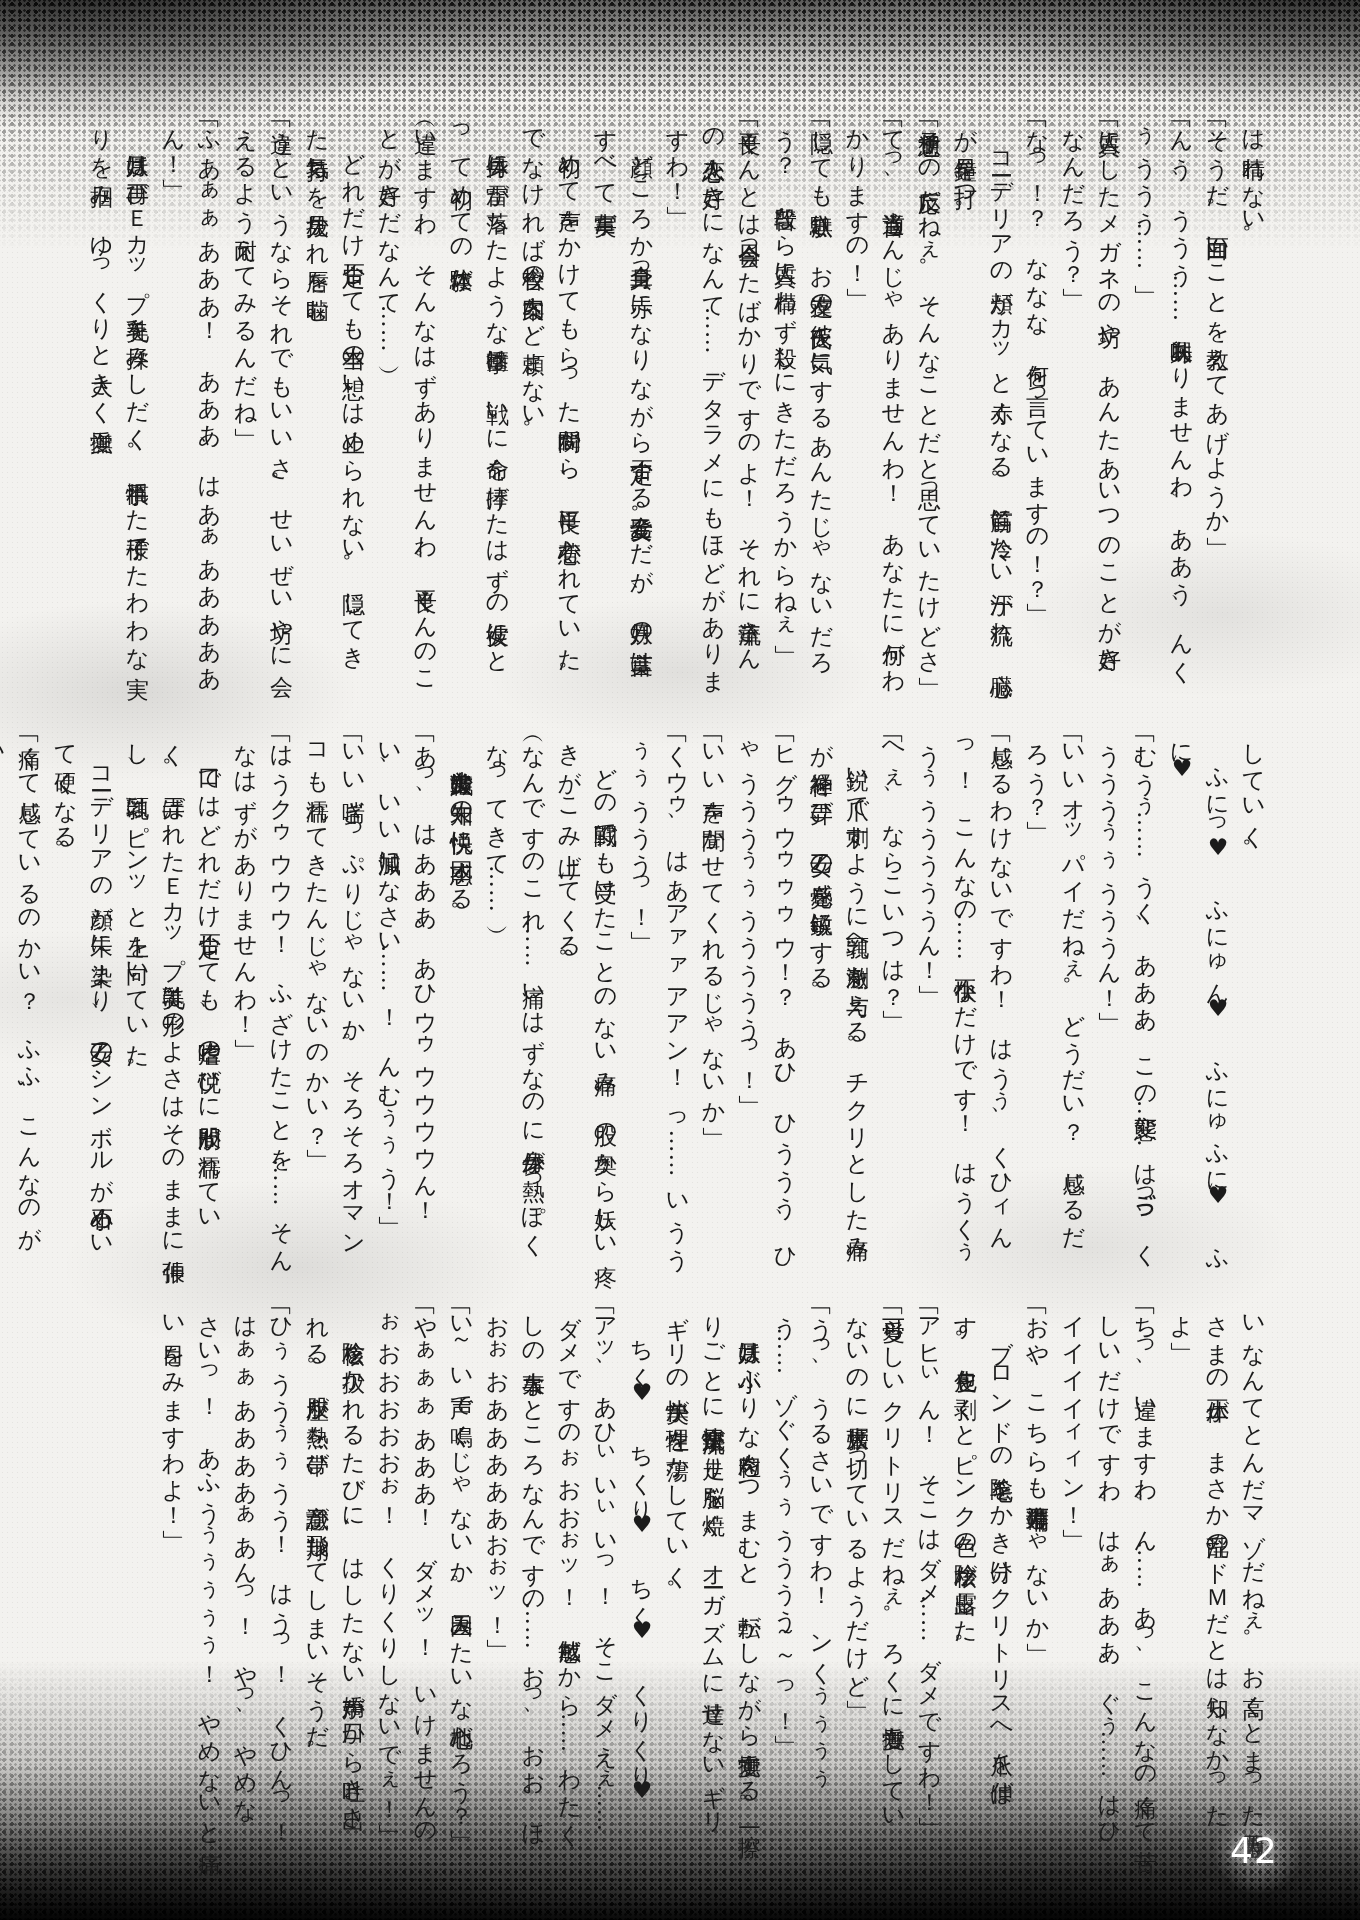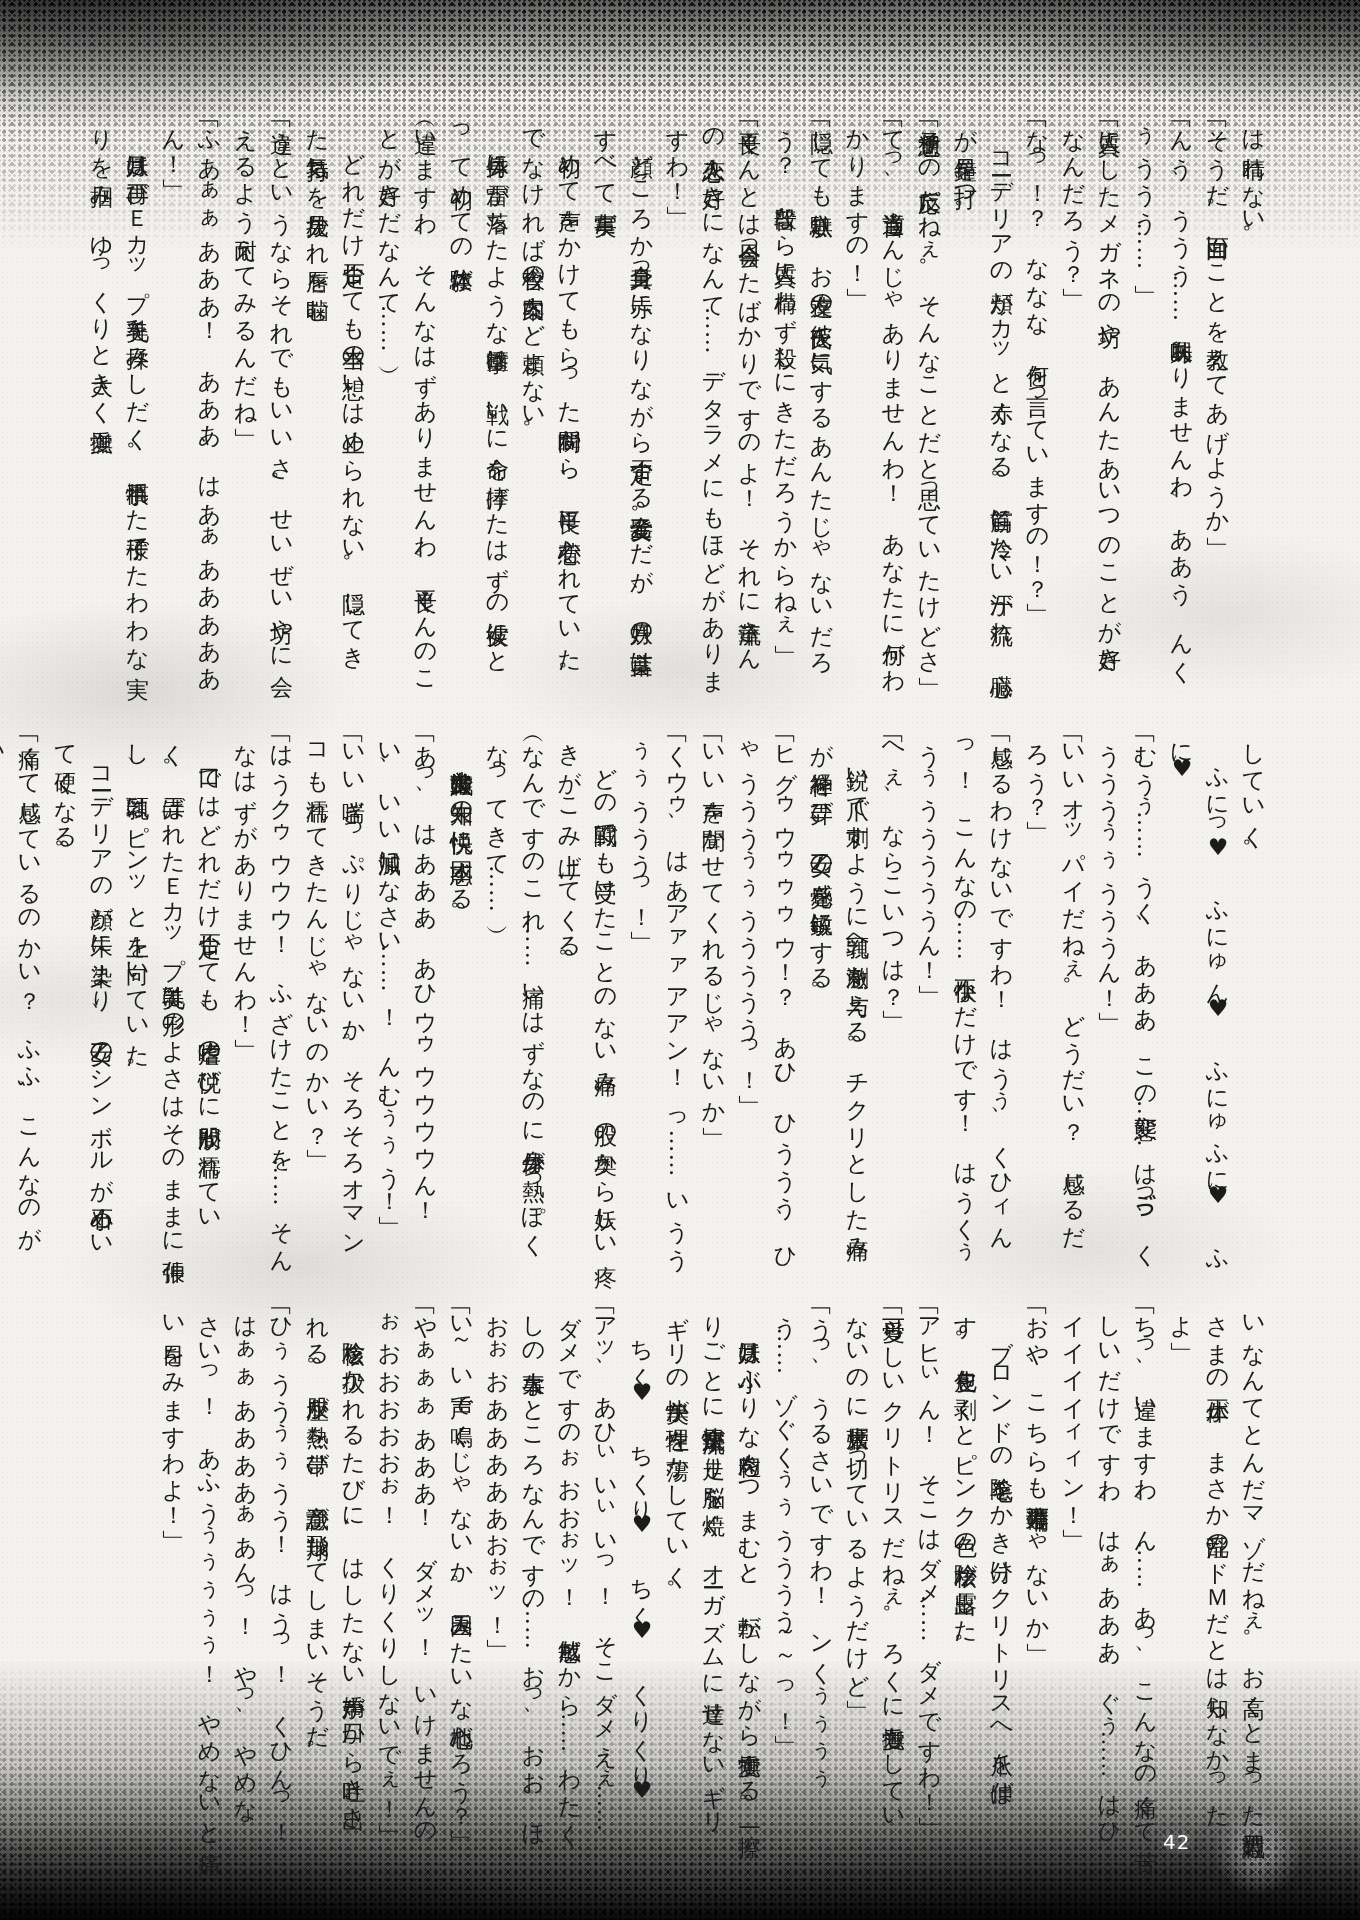--- a/index.html
+++ b/index.html
@@ -66,23 +66,23 @@
     writing-mode:vertical-rl; text-orientation:mixed;
     white-space:pre-line;
     font-size:23px; line-height:36px; letter-spacing:1px;
     color:#1b1b1b;
     text-align:left;
   }
   .band-1 { top:113px;  height:572px; }
   .band-2 { top:728px;  height:535px; }
   .band-3 { top:1300px; height:537px; }
   .page-number {
-    position:absolute; left:1163px; top:1830px; z-index:4;
+    position:absolute; left:1230px; top:1830px; z-index:4;
     font-family:"DejaVu Sans","Liberation Sans",sans-serif;
-    font-size:20px; color:#ffffff; letter-spacing:1px;
+    font-size:36px; color:#ffffff; letter-spacing:1px;
     text-shadow:0 0 9px rgba(255,255,255,.5);
   }
 </style>
 </head>
 <body>
 
 <div class="ht-top"></div>
 <div class="ht-bottom"></div>
 <div class="paper-grain"></div>
 

